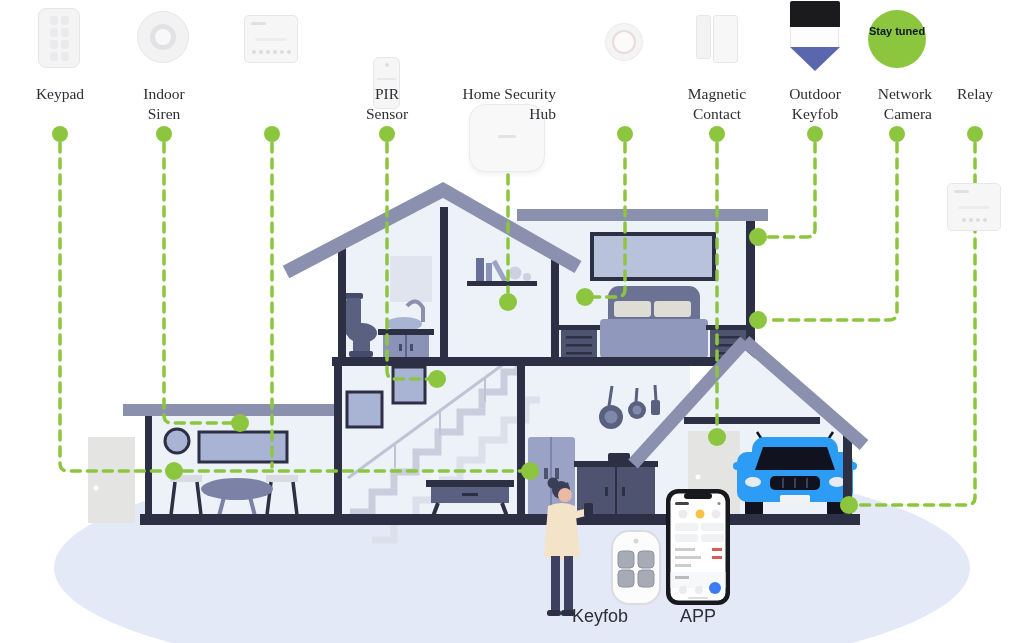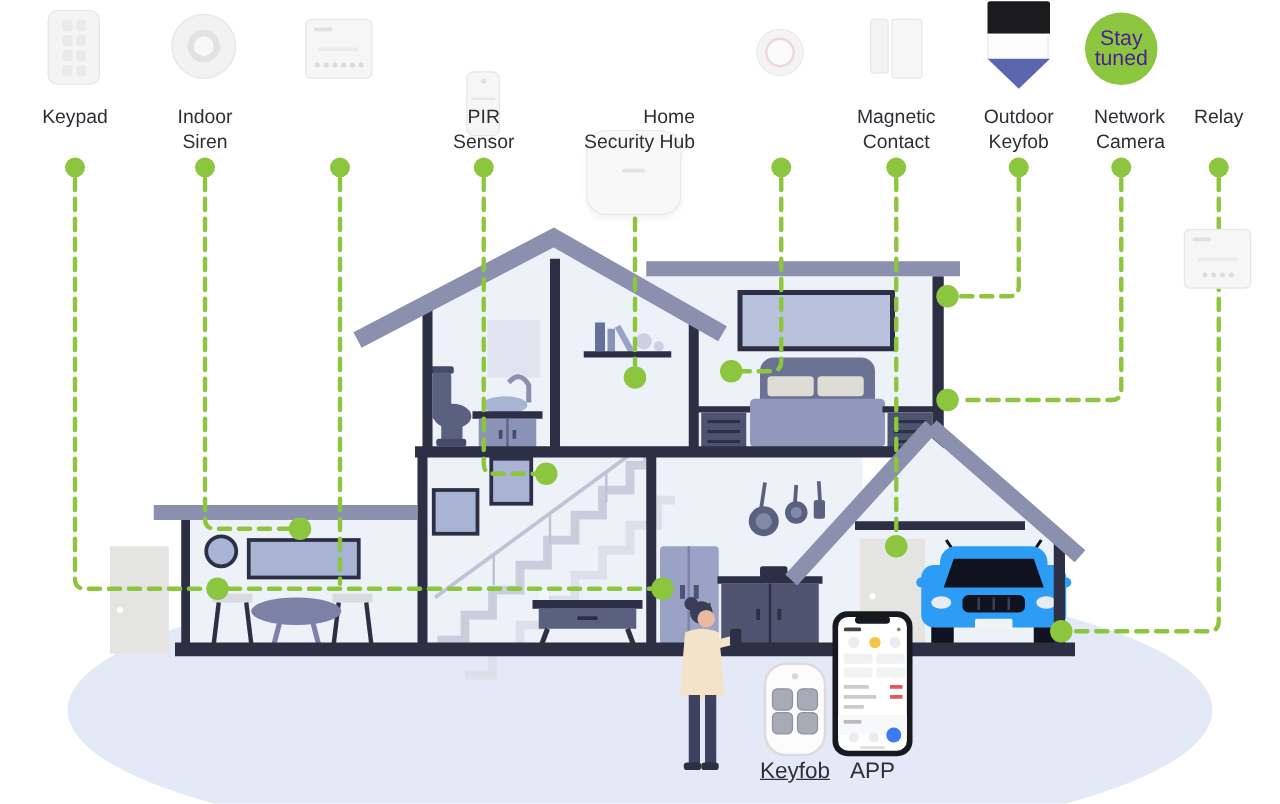--- a/index.html
+++ b/index.html
@@ -1,21 +1,21 @@
 <!DOCTYPE html>
 <html><head>
 <meta charset="utf-8">
 <style>
   html,body{margin:0;padding:0;background:#fff;}
   #stage{position:relative;width:1024px;height:643px;background:#ffffff;overflow:hidden;
          font-family:"Liberation Sans",sans-serif;}
   
   .dev-icon{position:absolute;}
   .dev-label{position:absolute;top:84px;text-align:center;font-size:15.5px;line-height:20px;
-             color:#2e2f35;}
+             color:#2e2f35;font-family:Liberation Serif, serif;}
   
   .icon-keypad{width:40px;height:58px;background:#f4f4f5;border:1.5px solid #e5e5e7;border-radius:8px;
                display:flex;align-items:center;justify-content:center;}
   .icon-keypad .keys{display:grid;grid-template-columns:8px 8px;gap:3px;}
   .icon-keypad .keys span{width:8px;height:9px;background:#eaeaec;border-radius:3px;display:block;}
   
   .icon-siren-in{width:50px;height:50px;background:#f2f2f3;border:1.5px solid #e7e7e9;border-radius:50%;
                  display:flex;align-items:center;justify-content:center;}
   .icon-siren-in .ring{width:16px;height:16px;border:5px solid #e2e2e4;border-radius:50%;background:#f8f8f9;}
   
@@ -41,22 +41,22 @@
   .icon-mag{display:flex;gap:2px;align-items:flex-start;}
   .icon-mag .p1{width:13px;height:42px;background:#f3f3f4;border:1.5px solid #e7e7e9;border-radius:3px;}
   .icon-mag .p2{width:23px;height:46px;background:#f7f7f8;border:1.5px solid #e7e7e9;border-radius:3px;}
   
   .icon-out{width:50px;}
   .icon-out .cap{width:50px;height:26px;background:#1b1b1e;border-radius:2px 2px 0 0;}
   .icon-out .body{width:47px;height:20px;background:#fdfdfd;border-left:1.5px solid #e8e8ea;border-right:1.5px solid #e8e8ea;}
   .icon-out .tri{width:0;height:0;border-left:25px solid transparent;border-right:25px solid transparent;
                  border-top:24px solid #5a67ae;}
   
-  .icon-cam{width:58px;height:58px;border-radius:50%;background:#8CC63F;color:#4c1d95;font-size:17px;
-            line-height:16px;text-align:center;padding-top:13px;box-sizing:border-box;}
+  .icon-cam{width:58px;height:58px;border-radius:50%;background:#8CC63F;color:#0f172a;font-size:11px;
+            line-height:16px;text-align:center;padding-top:13px;box-sizing:border-box;font-weight:bold;}
   
   .bottom-label{position:absolute;font-size:18px;color:#2e2f35;text-align:center;width:80px;}
   svg{position:absolute;left:0;top:0;}
 </style>
 </head>
 <body>
 
 <div id="stage">
 
   <svg width="1024" height="643" viewBox="0 0 1024 643">
@@ -379,15 +379,15 @@
 
   <div class="dev-label" style="left:10px;width:100px;">Keypad</div>
   <div class="dev-label" style="left:129px;width:70px;">Indoor Siren</div>
   <div class="dev-label" style="left:352px;width:70px;">PIR Sensor</div>
   <div class="dev-label" style="left:460px;width:96px;text-align:right;">Home Security Hub</div>
   <div class="dev-label" style="left:682px;width:70px;">Magnetic Contact</div>
   <div class="dev-label" style="left:780px;width:70px;">Outdoor Keyfob</div>
   <div class="dev-label" style="left:862px;width:70px;text-align:right;">Network Camera</div>
   <div class="dev-label" style="left:925px;width:100px;">Relay</div>
 
-  <div class="bottom-label" style="left:596px;top:606px;text-decoration:underline;">Keyfob</div>
+  <div class="bottom-label" style="left:560px;top:606px;">Keyfob</div>
   <div class="bottom-label" style="left:658px;top:606px;">APP</div>
 </div>
 
 </body></html>

